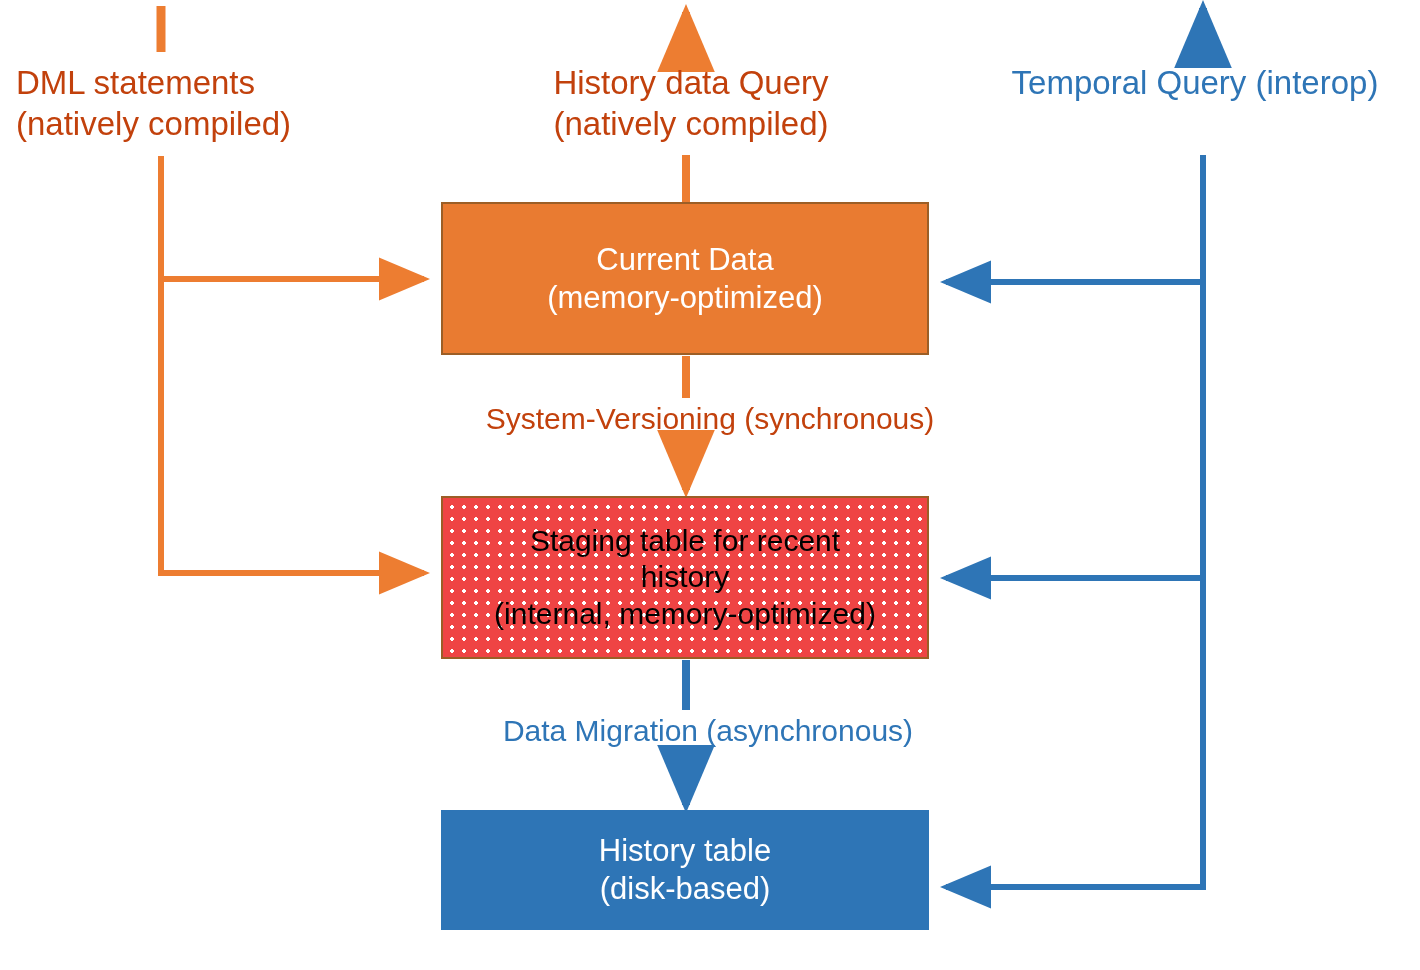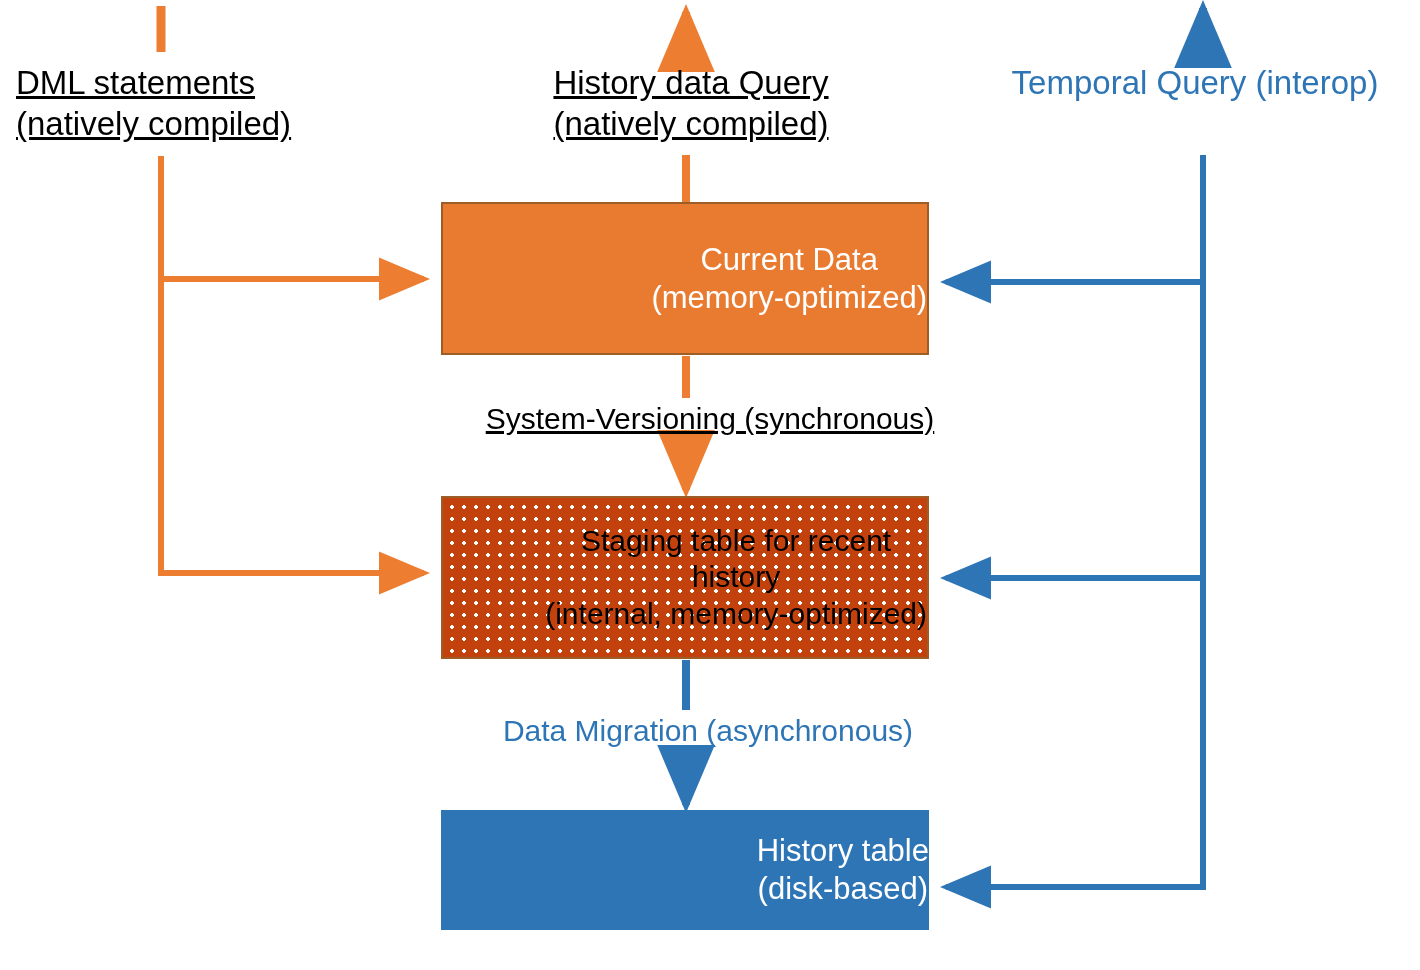--- a/index.html
+++ b/index.html
@@ -22,39 +22,39 @@
     height: 970px;
     pointer-events: none;
   }
 
   
   .node {
     position: absolute;
     box-sizing: border-box;
     display: flex;
     align-items: center;
-    justify-content: flex-end;
+    justify-content: center;
     text-align: center;
     line-height: 1.22;
   }
   .node .node-label { white-space: pre-line; }
 
   #node-current-data {
     left: 441px; top: 202px;
     width: 488px; height: 153px;
     background: #E97B31;
     border: 2px solid #9C5E26;
     color: #ffffff;
     font-size: 31px;
   }
 
   #node-staging {
     left: 441px; top: 496px;
     width: 488px; height: 163px;
-    background: #c2410c;
+    background: #ef4444;
     border: 2px solid #9C5E26;
     color: #000000;
     font-size: 30px;
   }
   #node-staging .dots {
     position: absolute;
     left: 0; top: 0; right: 0; bottom: 0;
     background-image: radial-gradient(circle at center, #ffffff 1.6px, rgba(255,255,255,0) 1.9px);
     background-size: 12px 12px;
     background-position: 3px 3px;
@@ -70,21 +70,21 @@
     color: #ffffff;
     font-size: 31px;
   }
 
   
   .edge-label {
     position: absolute;
     white-space: pre-line;
     line-height: 1.25;
   }
-  .orange-text { color: #000000; text-decoration: underline; }
+  .orange-text { color: #c2410c; }
   .blue-text   { color: #2E75B6; }
 
   #label-dml {
     left: 16px; top: 62px;
     width: 330px;
     font-size: 33px;
     text-align: left;
   }
   #label-current-query {
     left: 506px; top: 62px;

